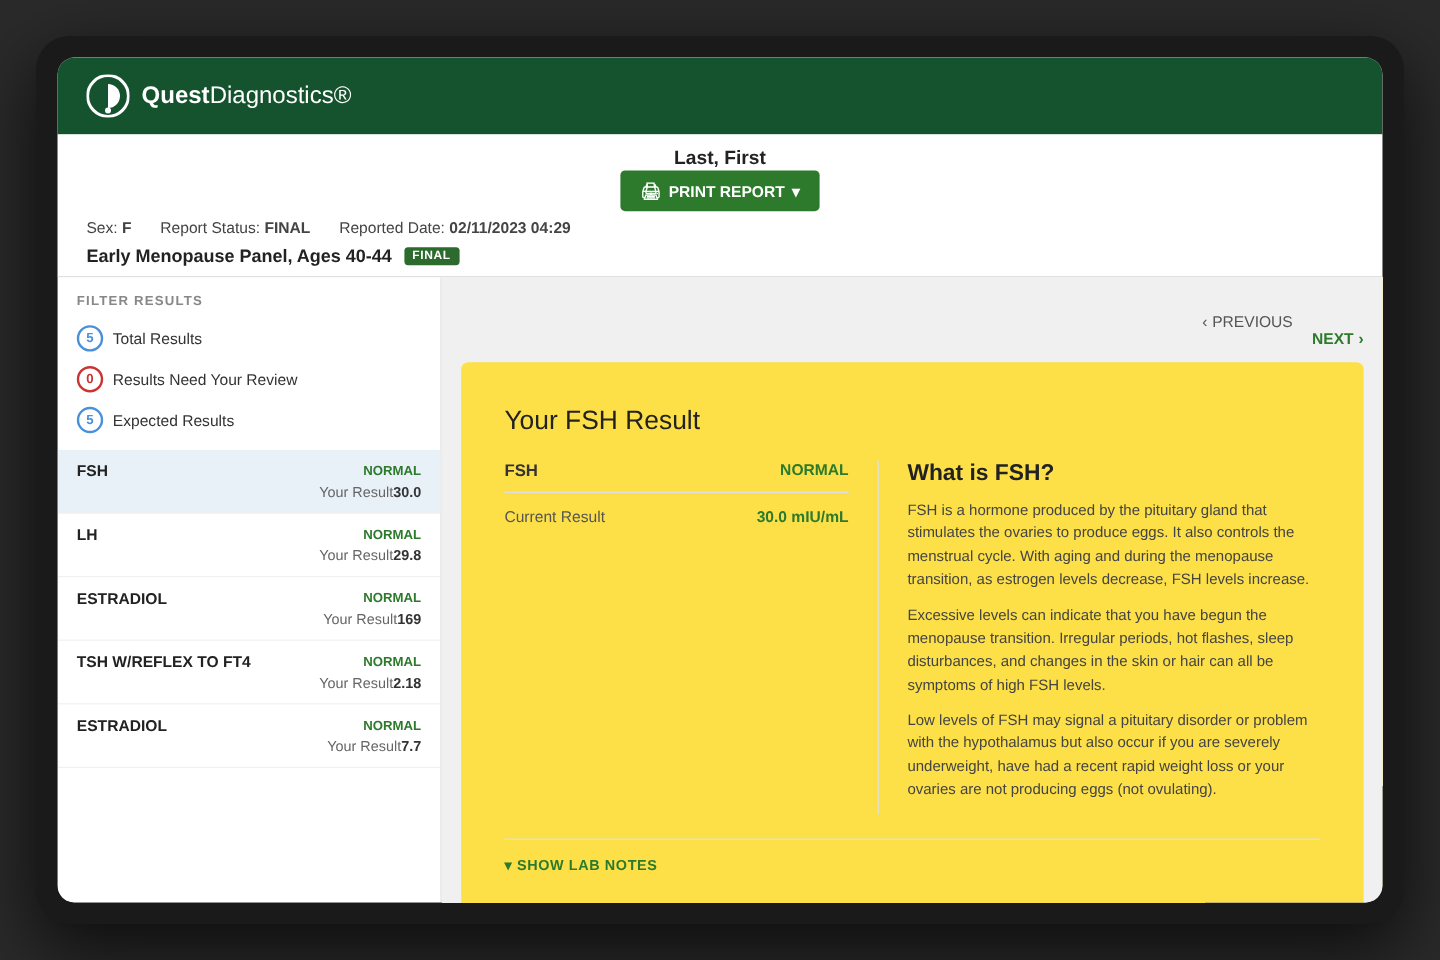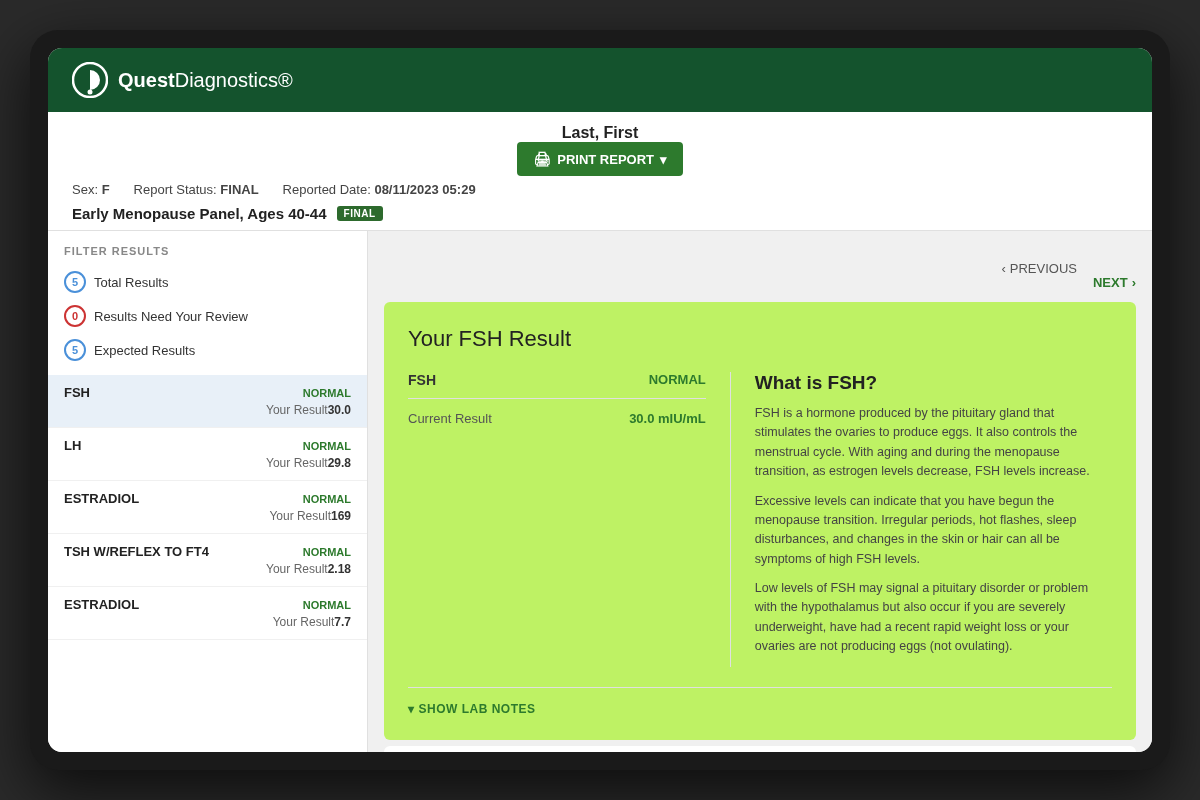--- a/index.html
+++ b/index.html
@@ -239,23 +239,23 @@
       align-items: center;
       gap: 4px;
     }
     .nav-btn.active {
       color: #2d7a2d;
       font-weight: 700;
       margin-top: 28px;
     }
     
     .result-card {
-      background: #bef264;
+      background: #fde047;
       border-radius: 6px;
-      padding: 24px;
+      padding: 36px;
       margin-bottom: 6px;
     }
     .result-card-title {
       font-size: 22px;
       font-weight: 400;
       color: #222;
       margin-bottom: 20px;
     }
     .result-table {
       display: flex;
@@ -402,21 +402,21 @@
         <span>
           <span>Sex:</span>
           <strong>F</strong>
         </span>
         <span>
           <span>Report Status:</span>
           <strong>FINAL</strong>
         </span>
         <span>
           <span>Reported Date:</span>
-          <strong>08/11/2023 05:29</strong>
+          <strong>02/11/2023 04:29</strong>
         </span>
       </div>
       <div class="panel-title-row">
         <span class="panel-title">Early Menopause Panel, Ages 40-44</span>
         <span class="final-badge">FINAL</span>
       </div>
     </div>
 
     <div class="main-content">
 

